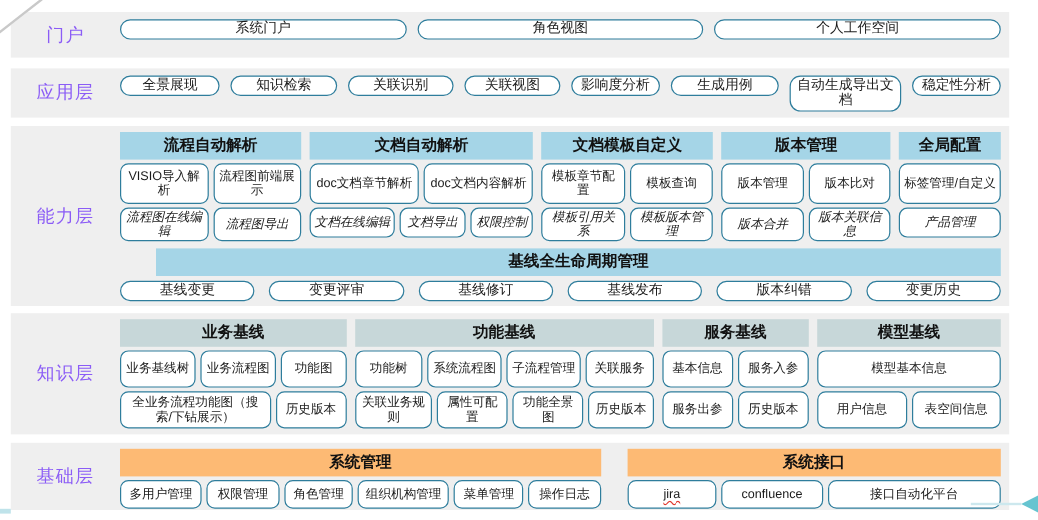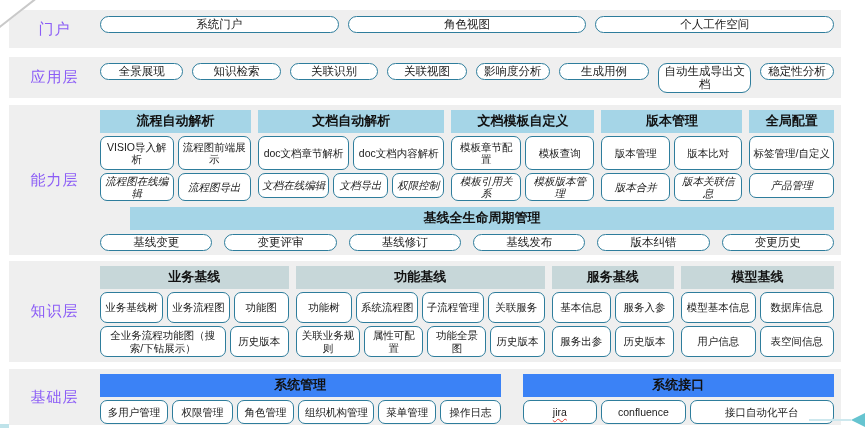--- a/index.html
+++ b/index.html
@@ -21,21 +21,21 @@
   .band.cap{top:105px;height:150px;}
   .band.know{top:261px;height:101px;}
   .band.found{top:369px;height:56px;}
 
   .col-body{flex:1;display:flex;flex-direction:column;padding:5px 7px 5px 0;}
   .groups{display:flex;gap:7px;align-items:stretch;}
   .group{display:flex;flex-direction:column;gap:3px;min-width:0;}
   .ghead{font-weight:bold;font-size:13px;text-align:center;padding:2px 0 3px 0;color:#111;}
   .ghead.blue{background:#a5d5e7;}
   .ghead.gray{background:#c7d7d9;}
-  .ghead.teal{background:#3b82f6;}
+  .ghead.teal{background:#fdba74;}
   .grow{display:flex;gap:4px;align-items:stretch;}
   .grow .btn{flex:1;min-height:24px;}
   .cap .grow.r1{min-height:34px;}
   .cap .grow.r2{min-height:25px;font-style:italic;}
   .know .grow{min-height:30px;}
   .found .grow{min-height:24px;}
 
   .baseline-head{margin-top:6px;margin-left:30px;}
   .baseline-row{display:flex;gap:12px;margin-top:4px;height:25px;}
   .baseline-row .btn{flex:1;}
@@ -202,21 +202,20 @@
           <div class="grow" style="flex:1">
             <div class="btn sm">服务出参</div>
             <div class="btn sm">历史版本</div>
           </div>
         </div>
 
         <div class="group" style="flex:150">
           <div class="ghead gray">模型基线</div>
           <div class="grow" style="flex:1">
             <div class="btn sm">模型基本信息</div>
-            <div class="btn sm">数据库信息</div>
           </div>
           <div class="grow" style="flex:1">
             <div class="btn sm">用户信息</div>
             <div class="btn sm">表空间信息</div>
           </div>
         </div>
 
       </div>
     </div>
   </section>

